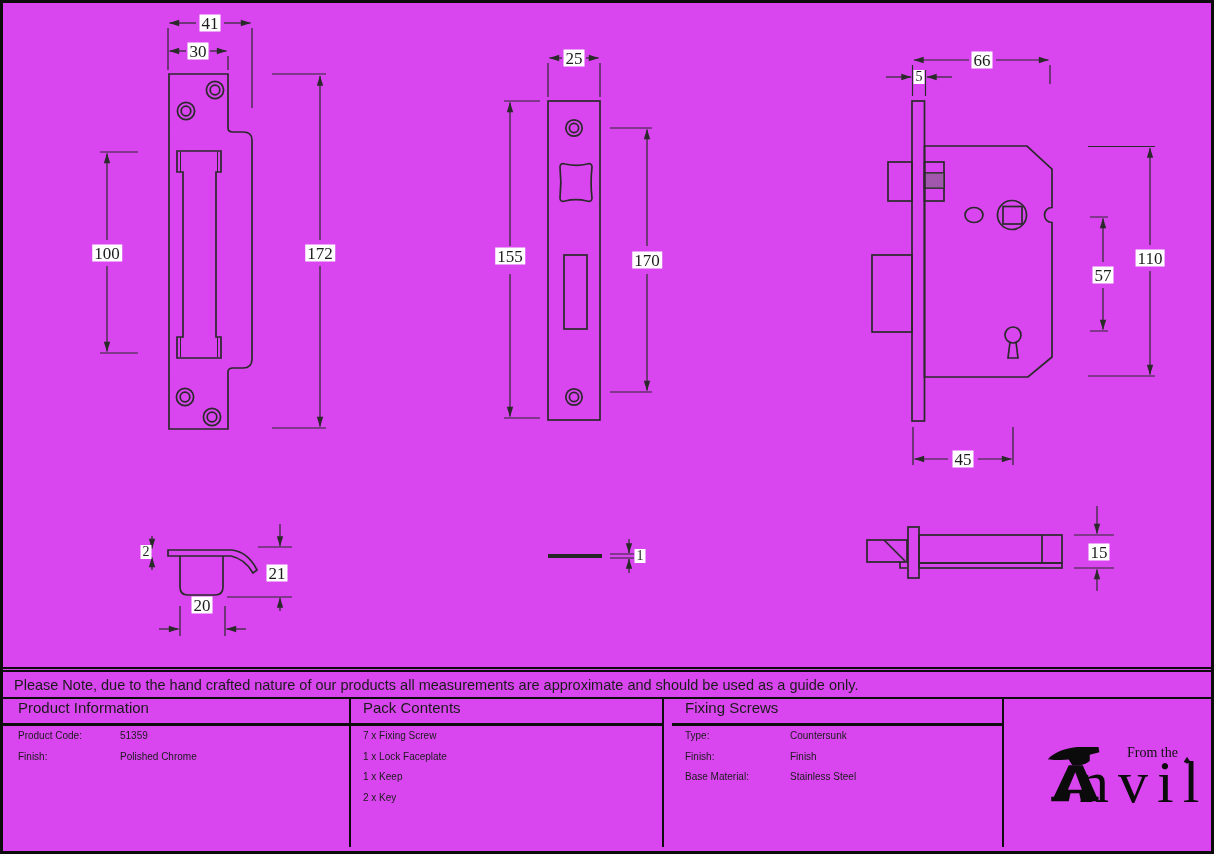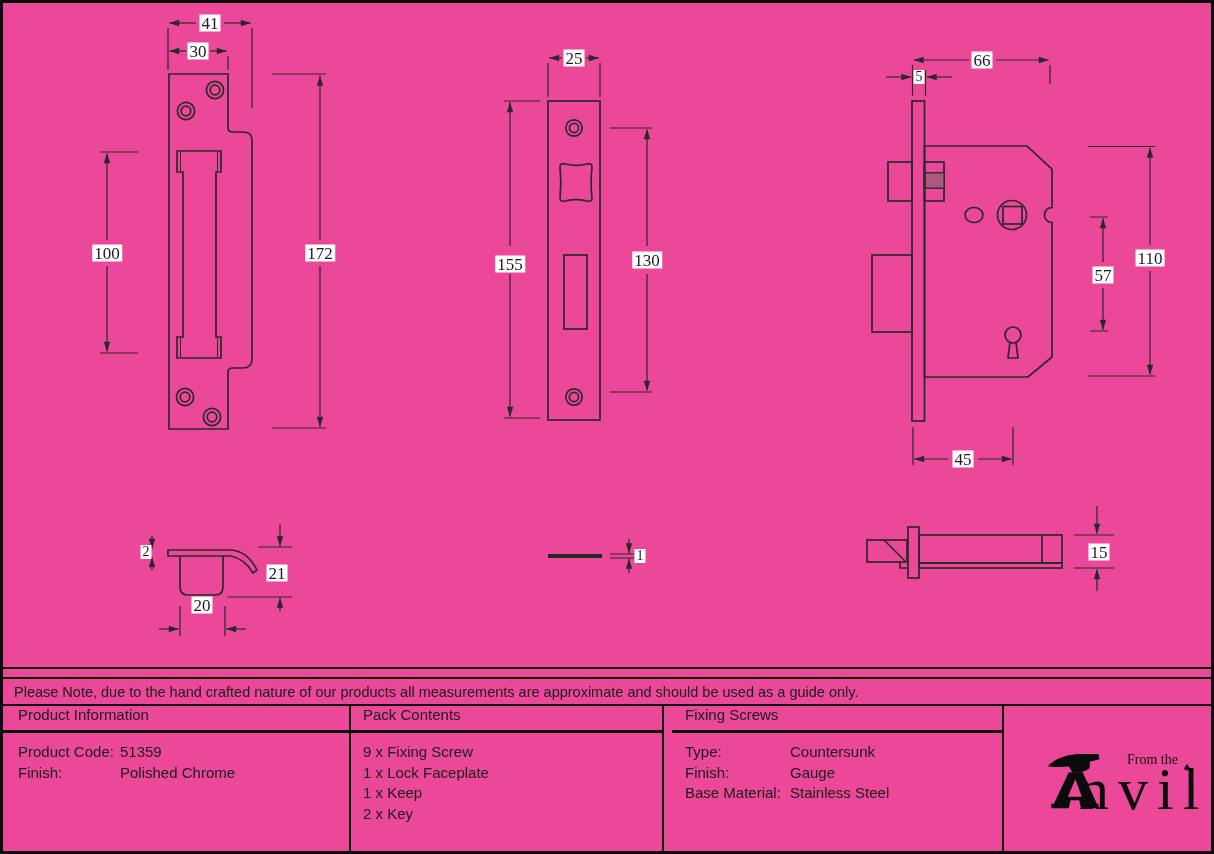--- a/index.html
+++ b/index.html
@@ -1,36 +1,36 @@
 <!DOCTYPE html>
 <html><head>
 <meta charset="utf-8">
 <style>
   html,body{margin:0;padding:0;background:#fff;}
   .page{position:relative;width:1214px;height:854px;box-sizing:border-box;
-        background:#ec4899;border:3px solid #0c0c0c;overflow:hidden;
+        background:#d946ef;border:3px solid #0c0c0c;overflow:hidden;
         font-family:"Liberation Sans",sans-serif;color:#1b1b1b;}
   
   .drawings{position:relative;width:1208px;height:664px;border-bottom:2px solid #0c0c0c;}
   .drawings svg{position:absolute;left:0;top:0;}
   .dlab{position:absolute;transform:translate(-50%,-50%);
         font-family:"Liberation Serif",serif;font-size:17px;color:#1c1c1c;
         background:#fff;padding:0 2px;line-height:1;white-space:nowrap;}
   .dlab.small{font-size:14px;}
   
-  .note-row{margin-top:8px;border-top:2px solid #0c0c0c;border-bottom:2px solid #0c0c0c;
+  .note-row{margin-top:1px;border-top:2px solid #0c0c0c;border-bottom:2px solid #0c0c0c;
             height:25px;display:flex;align-items:center;padding-left:11px;
             font-size:14.5px;}
   
   .info-table{display:grid;grid-template-columns:348px 313px 340px 1fr;
               grid-template-rows:27px 1fr;height:148px;}
   .cell{box-sizing:border-box;padding-left:40px;}
   .th{border-right:2px solid #0c0c0c;border-bottom:3px solid #0c0c0c;
       font-size:15px;display:flex;align-items:flex-start;}
-  .td{border-right:2px solid #0c0c0c;font-size:15px;padding-top:9px;}
+  .td{border-right:2px solid #0c0c0c;font-size:10px;}
   .pad1{padding-left:15px;} .pad2{padding-left:12px;} .pad3{padding-left:13px;margin-left:8px;}
   .kv{display:flex;line-height:20.7px;}
   .kv .k{flex:0 0 102px;}
   .td.fs .kv .k{flex:0 0 105px;}
   .list div{line-height:20.7px;}
   .logo-cell{grid-column:4;grid-row:1/3;display:flex;align-items:center;justify-content:center;}
   
   .logo{position:relative;width:196px;height:72px;}
   .logo .anvil-svg{position:absolute;left:2px;top:8px;}
   .logo .from-the{position:absolute;left:83px;top:8px;font-family:"Liberation Serif",serif;
@@ -160,22 +160,22 @@
         <line class="dim" x1="1097" y1="506" x2="1097" y2="533.5" marker-end="url(#ar)"></line>
         <line class="dim" x1="1097" y1="591" x2="1097" y2="569.5" marker-end="url(#ar)"></line>
       </g>
     </svg>
 
     <span class="dlab" style="left:207px;top:20px">41</span>
     <span class="dlab" style="left:195px;top:48px">30</span>
     <span class="dlab" style="left:104px;top:250px">100</span>
     <span class="dlab" style="left:317px;top:250px">172</span>
     <span class="dlab" style="left:571px;top:55px">25</span>
-    <span class="dlab" style="left:507px;top:261px">155</span>
-    <span class="dlab" style="left:644px;top:257px">130</span>
+    <span class="dlab" style="left:507px;top:253px">155</span>
+    <span class="dlab" style="left:644px;top:257px">170</span>
     <span class="dlab" style="left:979px;top:57px">66</span>
     <span class="dlab small" style="left:916px;top:74px">5</span>
     <span class="dlab" style="left:1147px;top:255px">110</span>
     <span class="dlab" style="left:1100px;top:272px">57</span>
     <span class="dlab" style="left:960px;top:456px">45</span>
     <span class="dlab small" style="left:143px;top:549px">2</span>
     <span class="dlab" style="left:274px;top:570px">21</span>
     <span class="dlab" style="left:199px;top:602px">20</span>
     <span class="dlab small" style="left:637px;top:553px">1</span>
     <span class="dlab" style="left:1096px;top:549px">15</span>
@@ -213,34 +213,34 @@
         <span class="k">Product Code:</span>
         <span class="v">51359</span>
       </div>
       <div class="kv">
         <span class="k">Finish:</span>
         <span class="v">Polished Chrome</span>
       </div>
     </div>
 
     <div class="cell td pad2 list">
-      <div>9 x Fixing Screw</div>
+      <div>7 x Fixing Screw</div>
       <div>1 x Lock Faceplate</div>
       <div>1 x Keep</div>
       <div>2 x Key</div>
     </div>
 
     <div class="cell td fs pad3">
       <div class="kv">
         <span class="k">Type:</span>
         <span class="v">Countersunk</span>
       </div>
       <div class="kv">
         <span class="k">Finish:</span>
-        <span class="v">Gauge</span>
+        <span class="v">Finish</span>
       </div>
       <div class="kv">
         <span class="k">Base Material:</span>
         <span class="v">Stainless Steel</span>
       </div>
     </div>
   </div>
 </div>
 
 </body></html>

